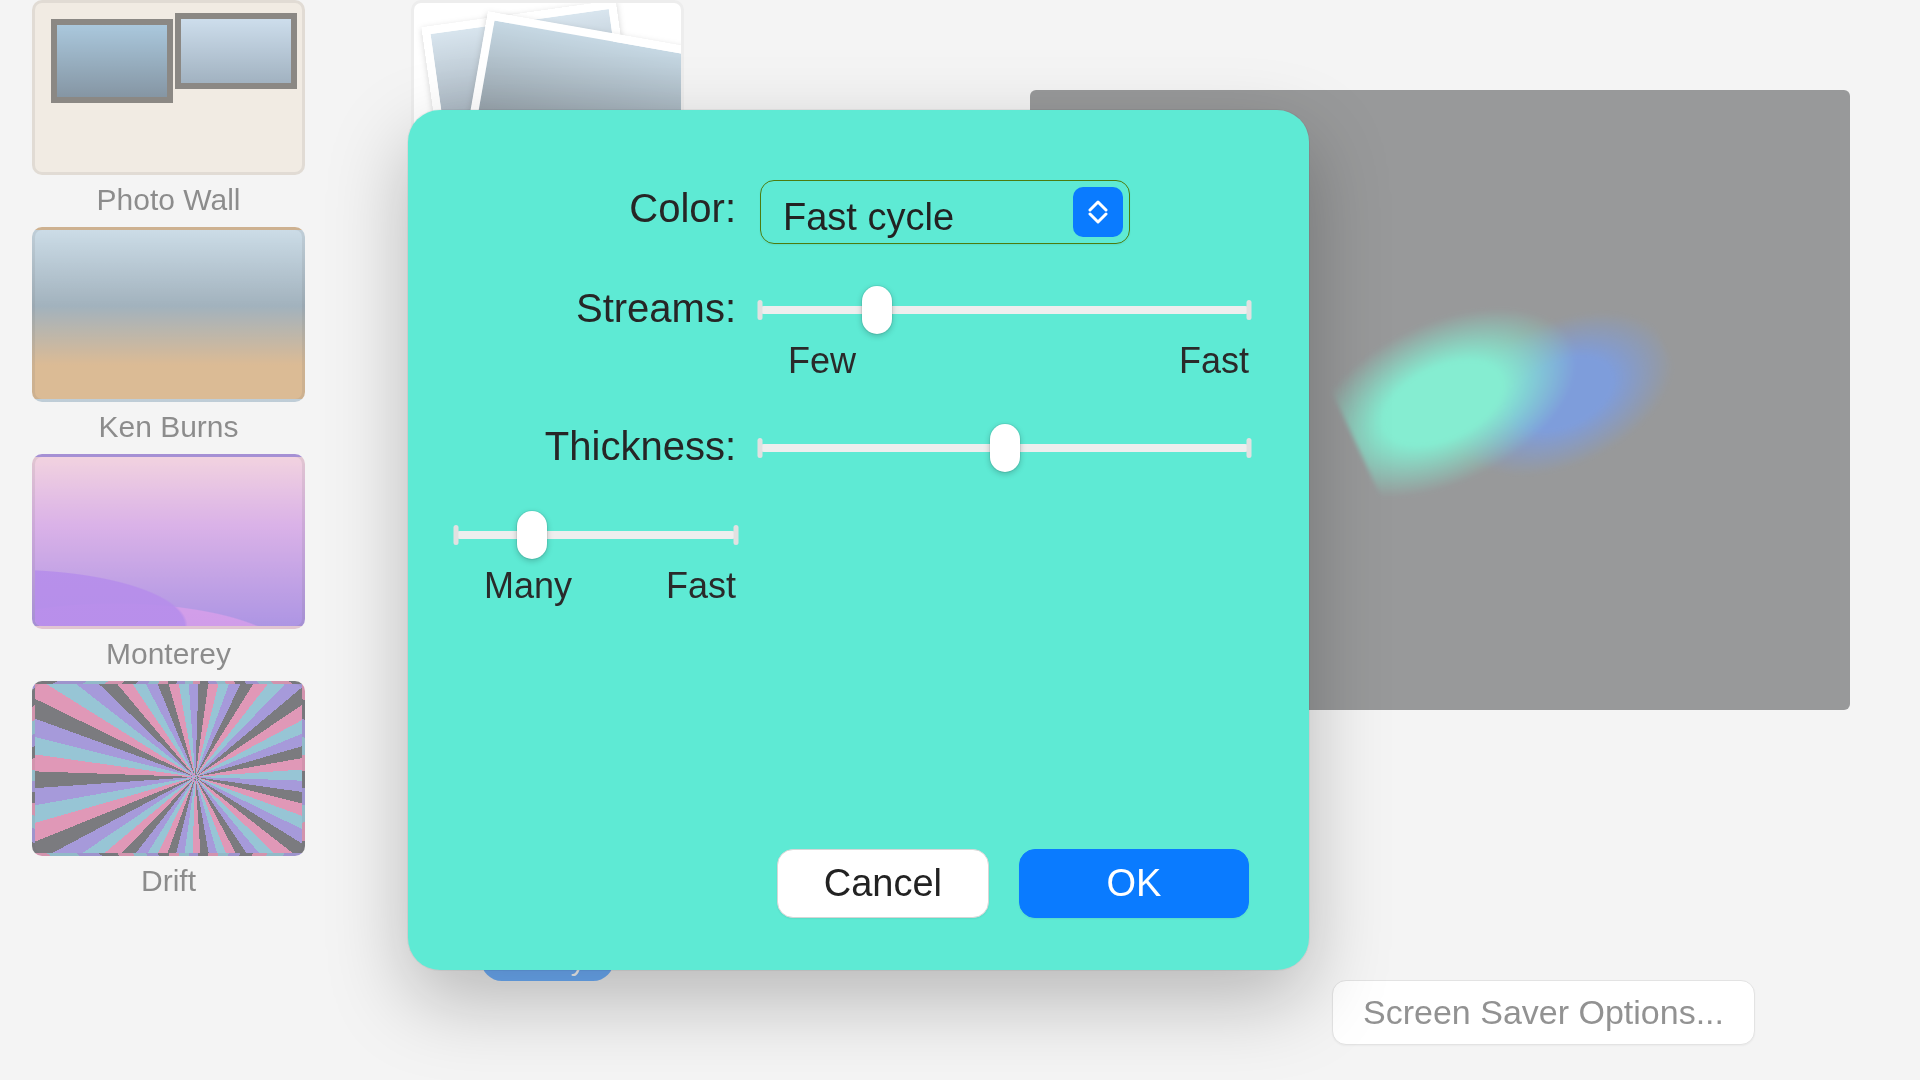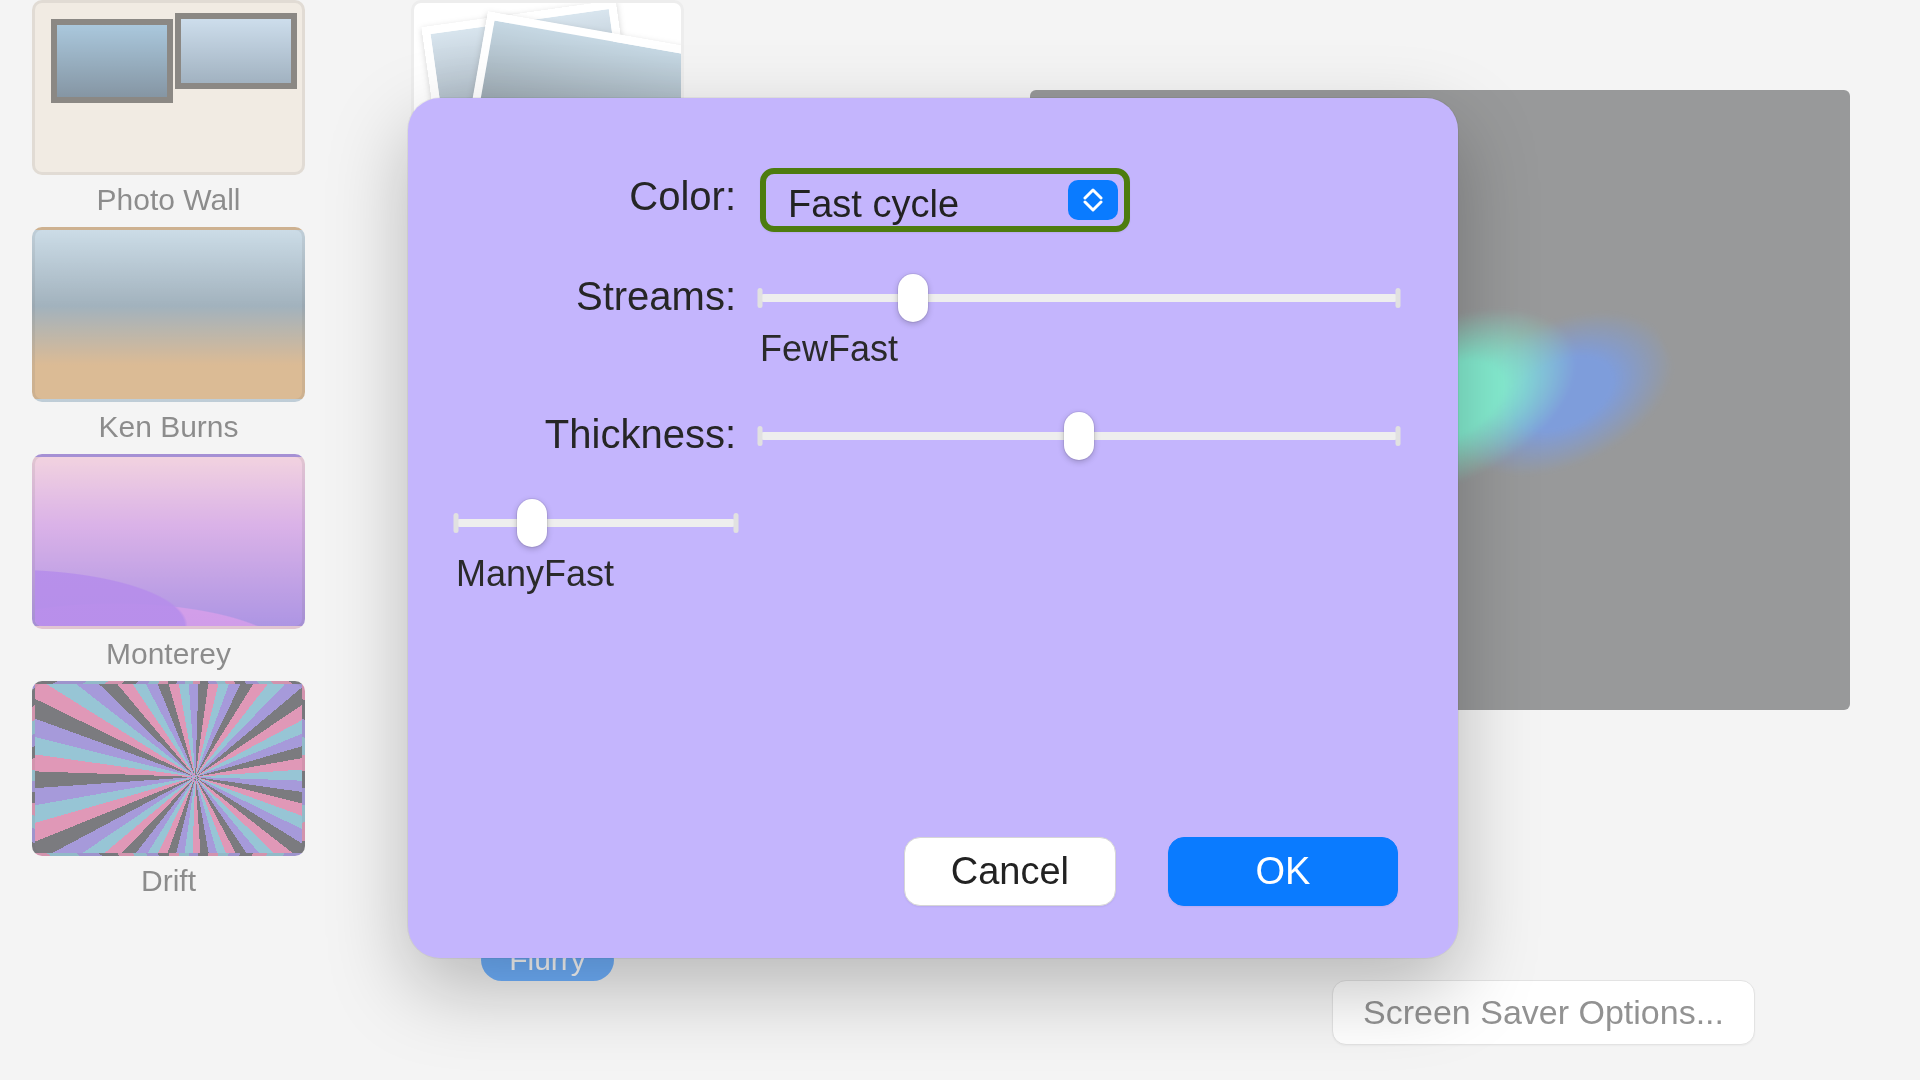--- a/index.html
+++ b/index.html
@@ -78,33 +78,33 @@
     background:#fff;border:1px solid #cfcfcf;border-radius:14px;
     padding:12px 30px;
     box-shadow:0 1px 2px rgba(0,0,0,.08);
   }
 
   
   .scrim{position:absolute;inset:0;background:rgba(255,255,255,.42);backdrop-filter:blur(0);} 
 
   
   .modal{
-    position:absolute;left:408px;top:98px;width:1050px;height:860px;
-    background:#c4b5fd;border-radius:32px;
+    position:absolute;left:408px;top:110px;width:901px;height:860px;
+    background:#5eead4;border-radius:32px;
     box-shadow:0 30px 80px rgba(0,0,0,.25), 0 0 0 1px rgba(0,0,0,.05);
     padding:70px 60px 52px 48px;
     display:flex;flex-direction:column;gap:36px;
   }
   .row{display:grid;grid-template-columns:280px 1fr;align-items:start;column-gap:24px;}
   .row-label{font-size:40px;color:#262626;text-align:right;padding-top:6px;}
 
   
   .popup{
-    position:relative;display:flex;align-items:flex-end;
-    height:64px;border:6px solid #4d7c0f;border-radius:14px;
+    position:relative;display:flex;align-items:flex-start;
+    height:64px;border:1px solid #4d7c0f;border-radius:14px;
     padding:15px 70px 0 22px;font-size:38px;color:#222;
     box-shadow:0 1px 2px rgba(0,0,0,.06);
     width:370px;
   }
   .popup .stepper{
     position:absolute;right:6px;top:6px;bottom:6px;width:50px;border-radius:10px;
     background:#0a7bff;display:flex;flex-direction:column;align-items:center;justify-content:center;gap:0;
   }
   .popup .stepper svg{width:20px;height:12px;display:block;}
 
@@ -115,23 +115,23 @@
     position:absolute;left:0;right:0;top:50%;height:8px;transform:translateY(-50%);
     background:#eee;border-radius:4px;
   }
   .slider .tick{position:absolute;top:50%;width:5px;height:20px;background:#e1e1e1;border-radius:3px;transform:translate(-50%,-50%);}
   .slider .tick.start{left:0;} .slider .tick.end{left:100%;}
   .slider .thumb{
     position:absolute;top:50%;width:30px;height:48px;border-radius:15px;
     background:#fff;box-shadow:0 2px 6px rgba(0,0,0,.22),0 0 0 1px rgba(0,0,0,.06);
     transform:translate(-50%,-50%);
   }
-  .slider-legend{display:flex;font-size:36px;color:#2a2a2a;}
-
-  .btnbar{margin-top:auto;display:flex;justify-content:flex-end;gap:52px;}
+  .slider-legend{display:flex;justify-content:space-between;font-size:36px;color:#2a2a2a;margin-left:28px;}
+
+  .btnbar{margin-top:auto;display:flex;justify-content:flex-end;gap:30px;}
   .btn{font-size:38px;border-radius:16px;padding:12px 46px;border:1px solid #d6d6d6;background:#fff;color:#222;box-shadow:0 1px 2px rgba(0,0,0,.06);}
   .btn.primary{background:#0a7bff;color:#fff;border-color:#0a7bff;min-width:230px;}
 </style>
 </head>
 <body>
 
 <div class="window-bg">
 
   <div class="left-col">
     <div class="ss-item">

